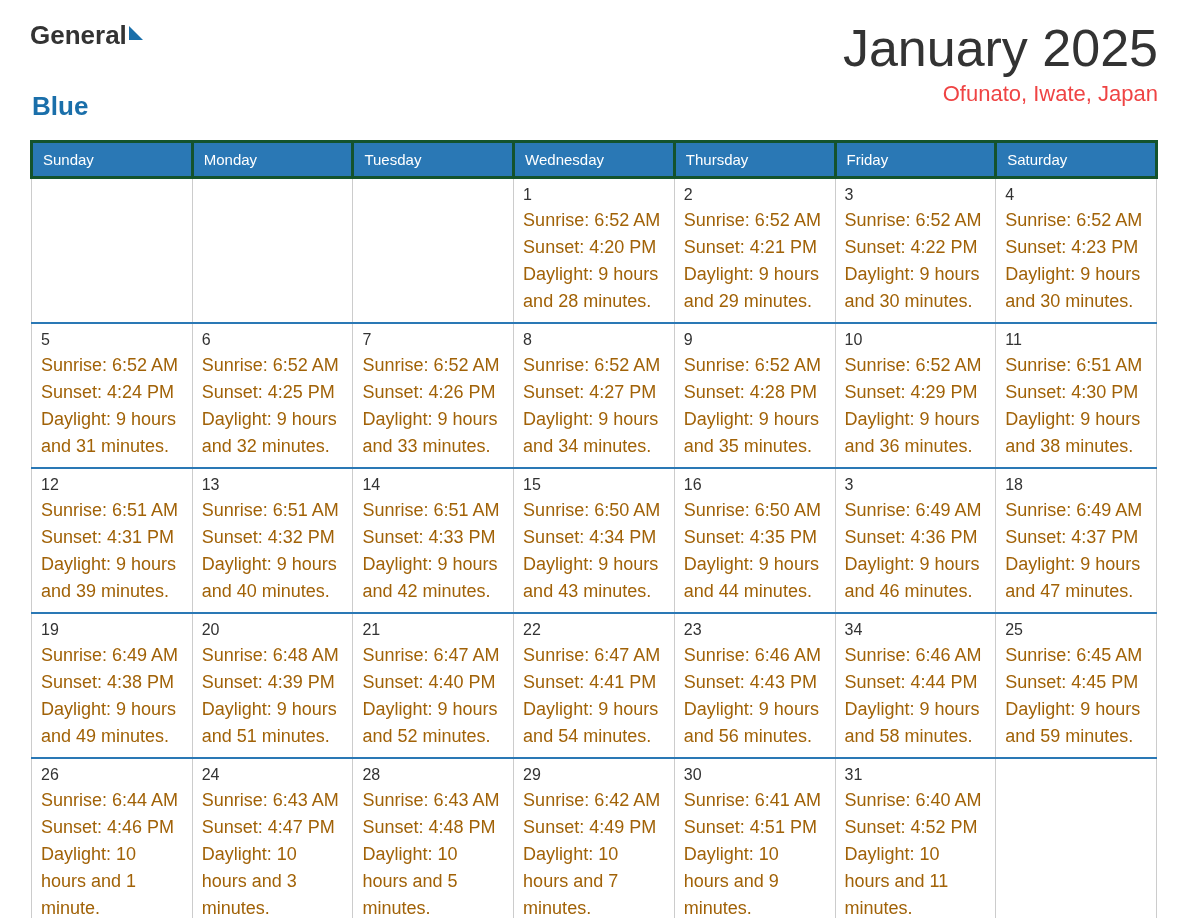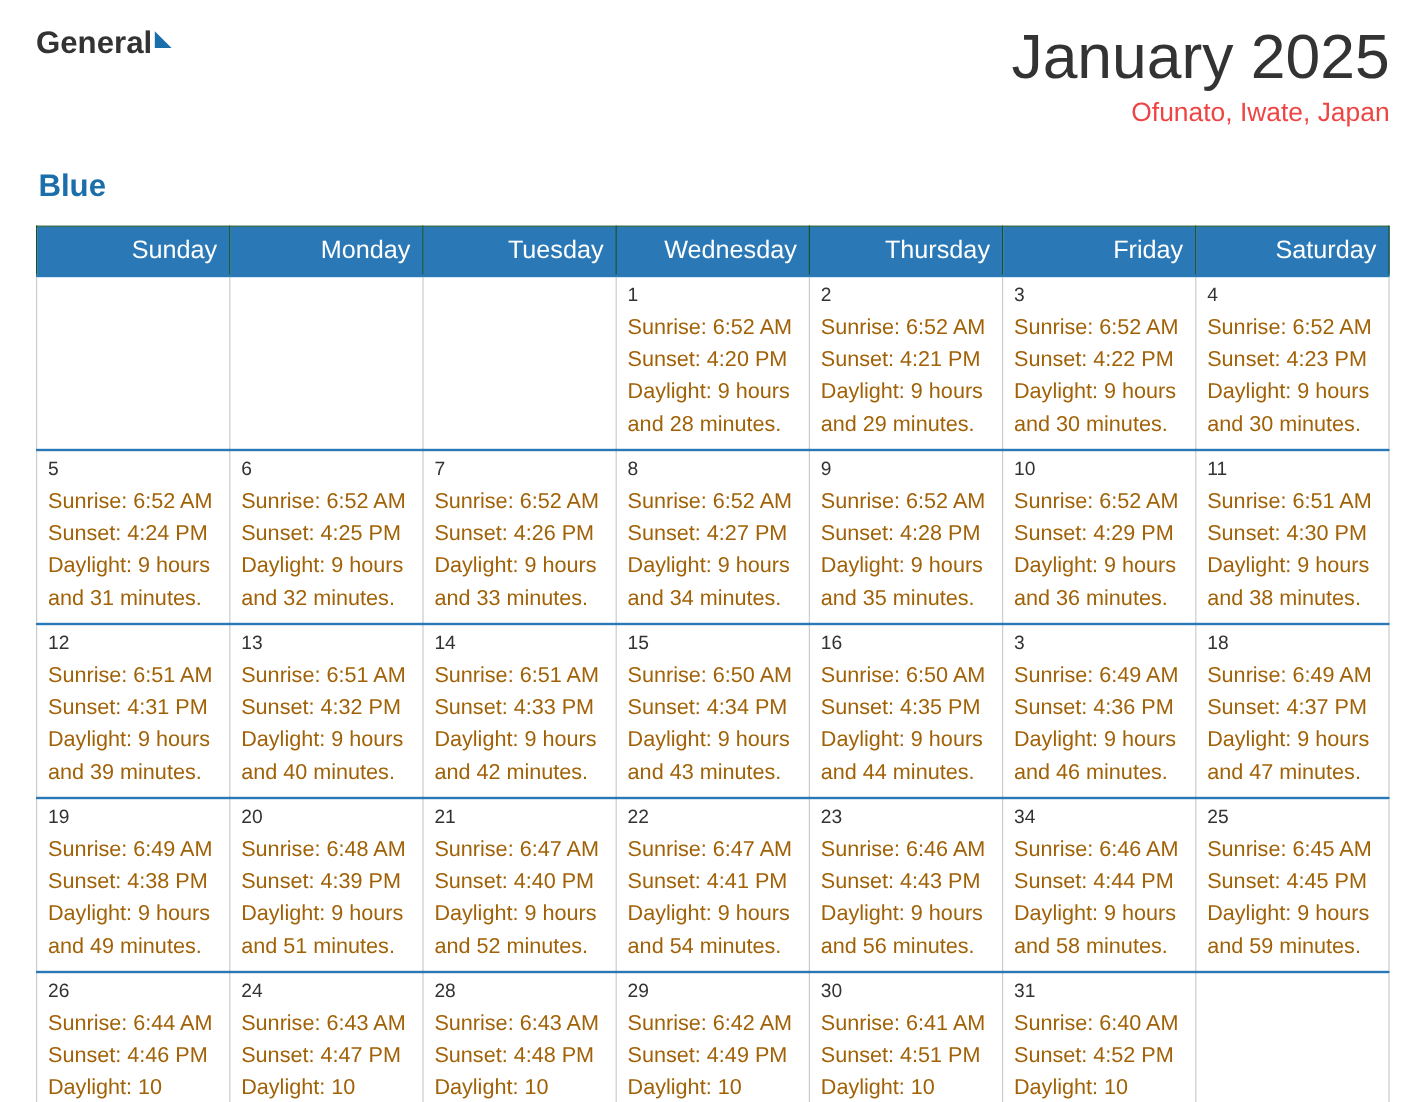--- a/index.html
+++ b/index.html
@@ -38,21 +38,20 @@
     }
     .logo-line1 {
       display: flex;
       align-items: center;
     }
     .logo-line2 {
       font-size: 26px;
       font-weight: bold;
       color: #1a6faa;
       margin-left: 2px;
-      margin-top: 48px;
     }
     .title-block {
       text-align: right;
     }
     .title-block h1 {
       font-size: 52px;
       font-weight: normal;
       color: #333;
       line-height: 1.1;
     }
@@ -62,25 +61,25 @@
       color: #ef4444;
       margin-top: 4px;
     }
     .calendar {
       width: 100%;
       border-collapse: collapse;
     }
     .calendar thead tr th {
       background-color: #2a78b5;
       color: #fff;
-      font-size: 21px;
+      font-size: 15px;
       font-weight: normal;
       padding: 8px 10px;
-      text-align: right;
-      border: 1px solid #14532d;
+      text-align: left;
+      border: 3px solid #14532d;
     }
     .calendar tbody tr td {
       vertical-align: top;
       border: 1px solid #ccc;
       padding: 7px 9px;
       width: 14.28%;
       min-height: 90px;
     }
     .calendar tbody tr {
       border-top: 2px solid #2a78b5;

